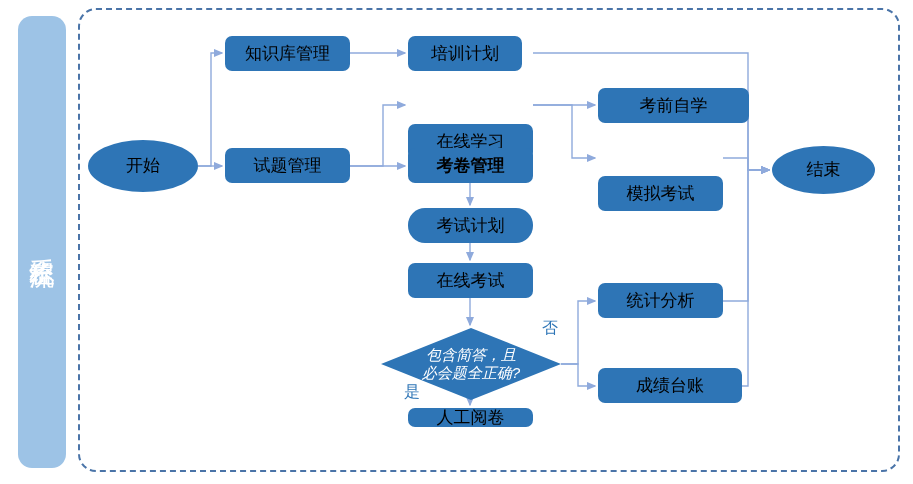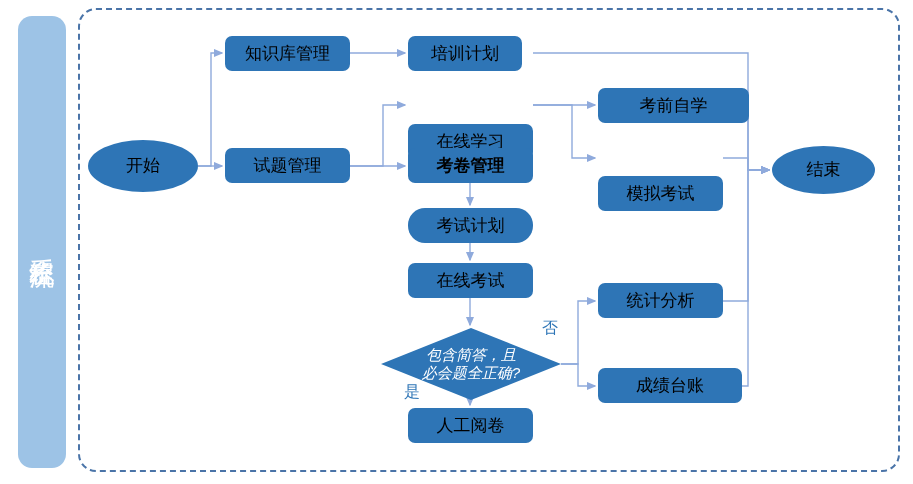--- a/index.html
+++ b/index.html
@@ -202,21 +202,21 @@
   </div>
 
   <div class="node decision" style="left:381px;top:328px;width:180px;height:72px;">
     <svg class="diamond-shape" viewBox="0 0 180 72" preserveAspectRatio="none">
       <polygon points="90,0 180,36 90,72 0,36" fill="#2e75b6"></polygon>
     </svg>
     <span class="diamond-text">包含简答，且
 必会题全正确?</span>
   </div>
 
-  <div class="node process" style="left:408px;top:408px;width:125px;height:35px;">
+  <div class="node process" style="left:408px;top:408px;width:125px;height:19px;">
     <span>人工阅卷</span>
   </div>
 
   <div class="node terminator" style="left:772px;top:146px;width:103px;height:48px;">
     <span>结束</span>
   </div>
 
   <div class="edge-label" style="left:542px;top:320px;">否</div>
   <div class="edge-label" style="left:404px;top:384px;">是</div>
 

